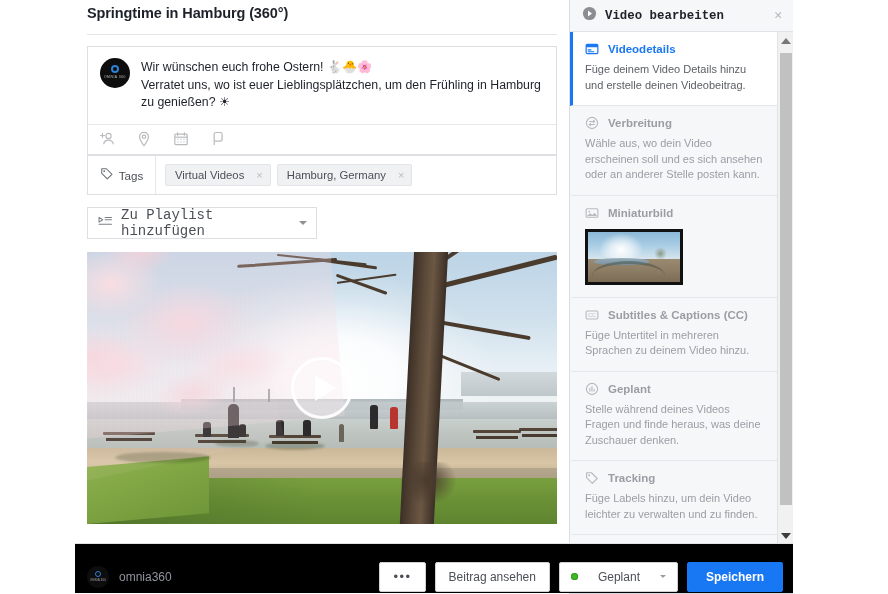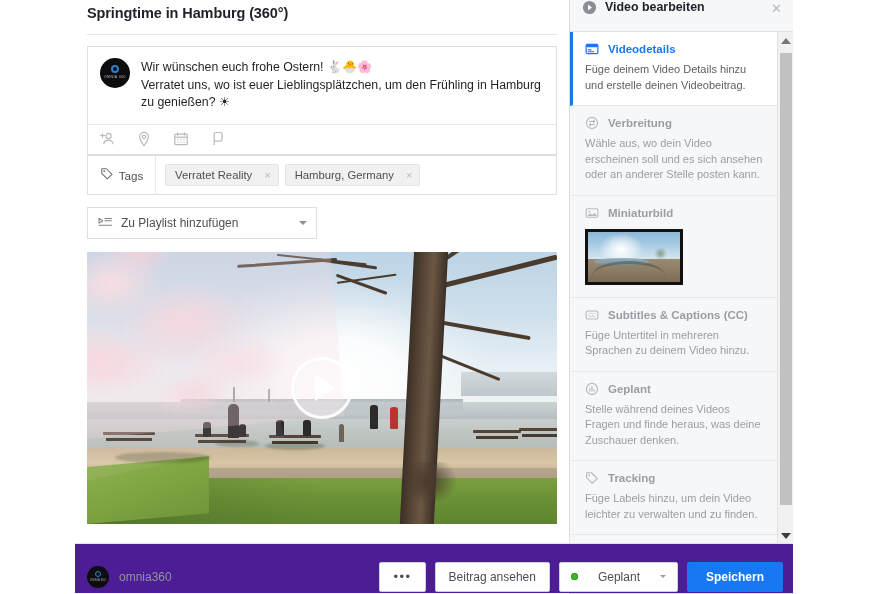--- a/index.html
+++ b/index.html
@@ -139,22 +139,23 @@
   
   .playlist {
     position: absolute;
     left: 12px; top: 207px;
     width: 230px; height: 32px;
     border: 1px solid #dddfe2;
     background: #fff;
     display: flex; align-items: center;
     padding: 0 9px 0 10px;
     gap: 8px;
-    font-size: 12px;
+    font-size: 14px;
     color: #4b4f56;
+    font-family: Liberation Mono, monospace;
   }
   .playlist-caret {
     margin-left: auto;
     width: 0; height: 0;
     border-left: 4px solid transparent;
     border-right: 4px solid transparent;
     border-top: 4px solid #8d9196;
   }
 
   
@@ -299,21 +300,21 @@
     border-bottom: 13px solid transparent;
     border-left: 21px solid rgba(255,255,255,0.95);
     margin-left: 6px;
   }
 
   
   .footer {
     position: absolute;
     left: 0; bottom: 0;
     width: 718px; height: 50px;
-    background:#4c1d95;
+    background:#000000;
     border-top: 1px solid #e0e2e5;
     display:flex; align-items:center;
     padding: 16px 10px 0 12px;
   }
   .f-avatar {
     width:22px;height:22px;border-radius:50%;background:#0d0d0d;position:relative;overflow:hidden;
     flex:0 0 auto;
   }
   .f-avatar::before{
     content:""; position:absolute; left:50%; top:5px; transform:translateX(-50%);
@@ -349,23 +350,24 @@
     left: 494px; top:0;
     width: 224px; height: 544px;
     background:#f6f7f8;
     border-left:1px solid #dcdee1;
     overflow:hidden;
   }
   .sb-header {
     height: 32px;
     background:#f6f7f8;
     border-bottom:1px solid #e0e2e5;
-    display:flex; align-items:flex-start;
+    display:flex; align-items:center;
     padding: 0 8px 0 12px;
     position:relative;
+    font-family:Liberation Mono, monospace;
   }
   .sb-title { font-size:12.4px; font-weight:bold; color:#1d2129; margin-left:8px; }
   .sb-close {
     margin-left:auto; color:#b5b8bd; font-size:13px; line-height:1; cursor:pointer;
     padding: 2px 3px;
   }
   .sb-scroll {
     position:absolute; left:0; top:32px; width: 224px; height: 512px;
     overflow:hidden;
   }
@@ -495,21 +497,21 @@
           <span>
             <svg width="14" height="14" viewBox="0 0 16 16">
                 <path d="M2 2h5.4l6.3 6.3-5.4 5.4L2 7.4V2z" fill="none" stroke="#6b7077" stroke-width="1.2" stroke-linejoin="round"></path>
                 <circle cx="4.8" cy="4.8" r="1" fill="#6b7077"></circle>
               </svg>
           </span>
           <span>Tags</span>
         </div>
         <div class="tags-list">
           <div class="tag-chip">
-            <span>Verratet Reality</span>
+            <span>Virtual Videos</span>
             <span class="tag-x">×</span>
           </div>
           <div class="tag-chip">
             <span>Hamburg, Germany</span>
             <span class="tag-x">×</span>
           </div>
         </div>
       </div>
 
       <div class="playlist">

